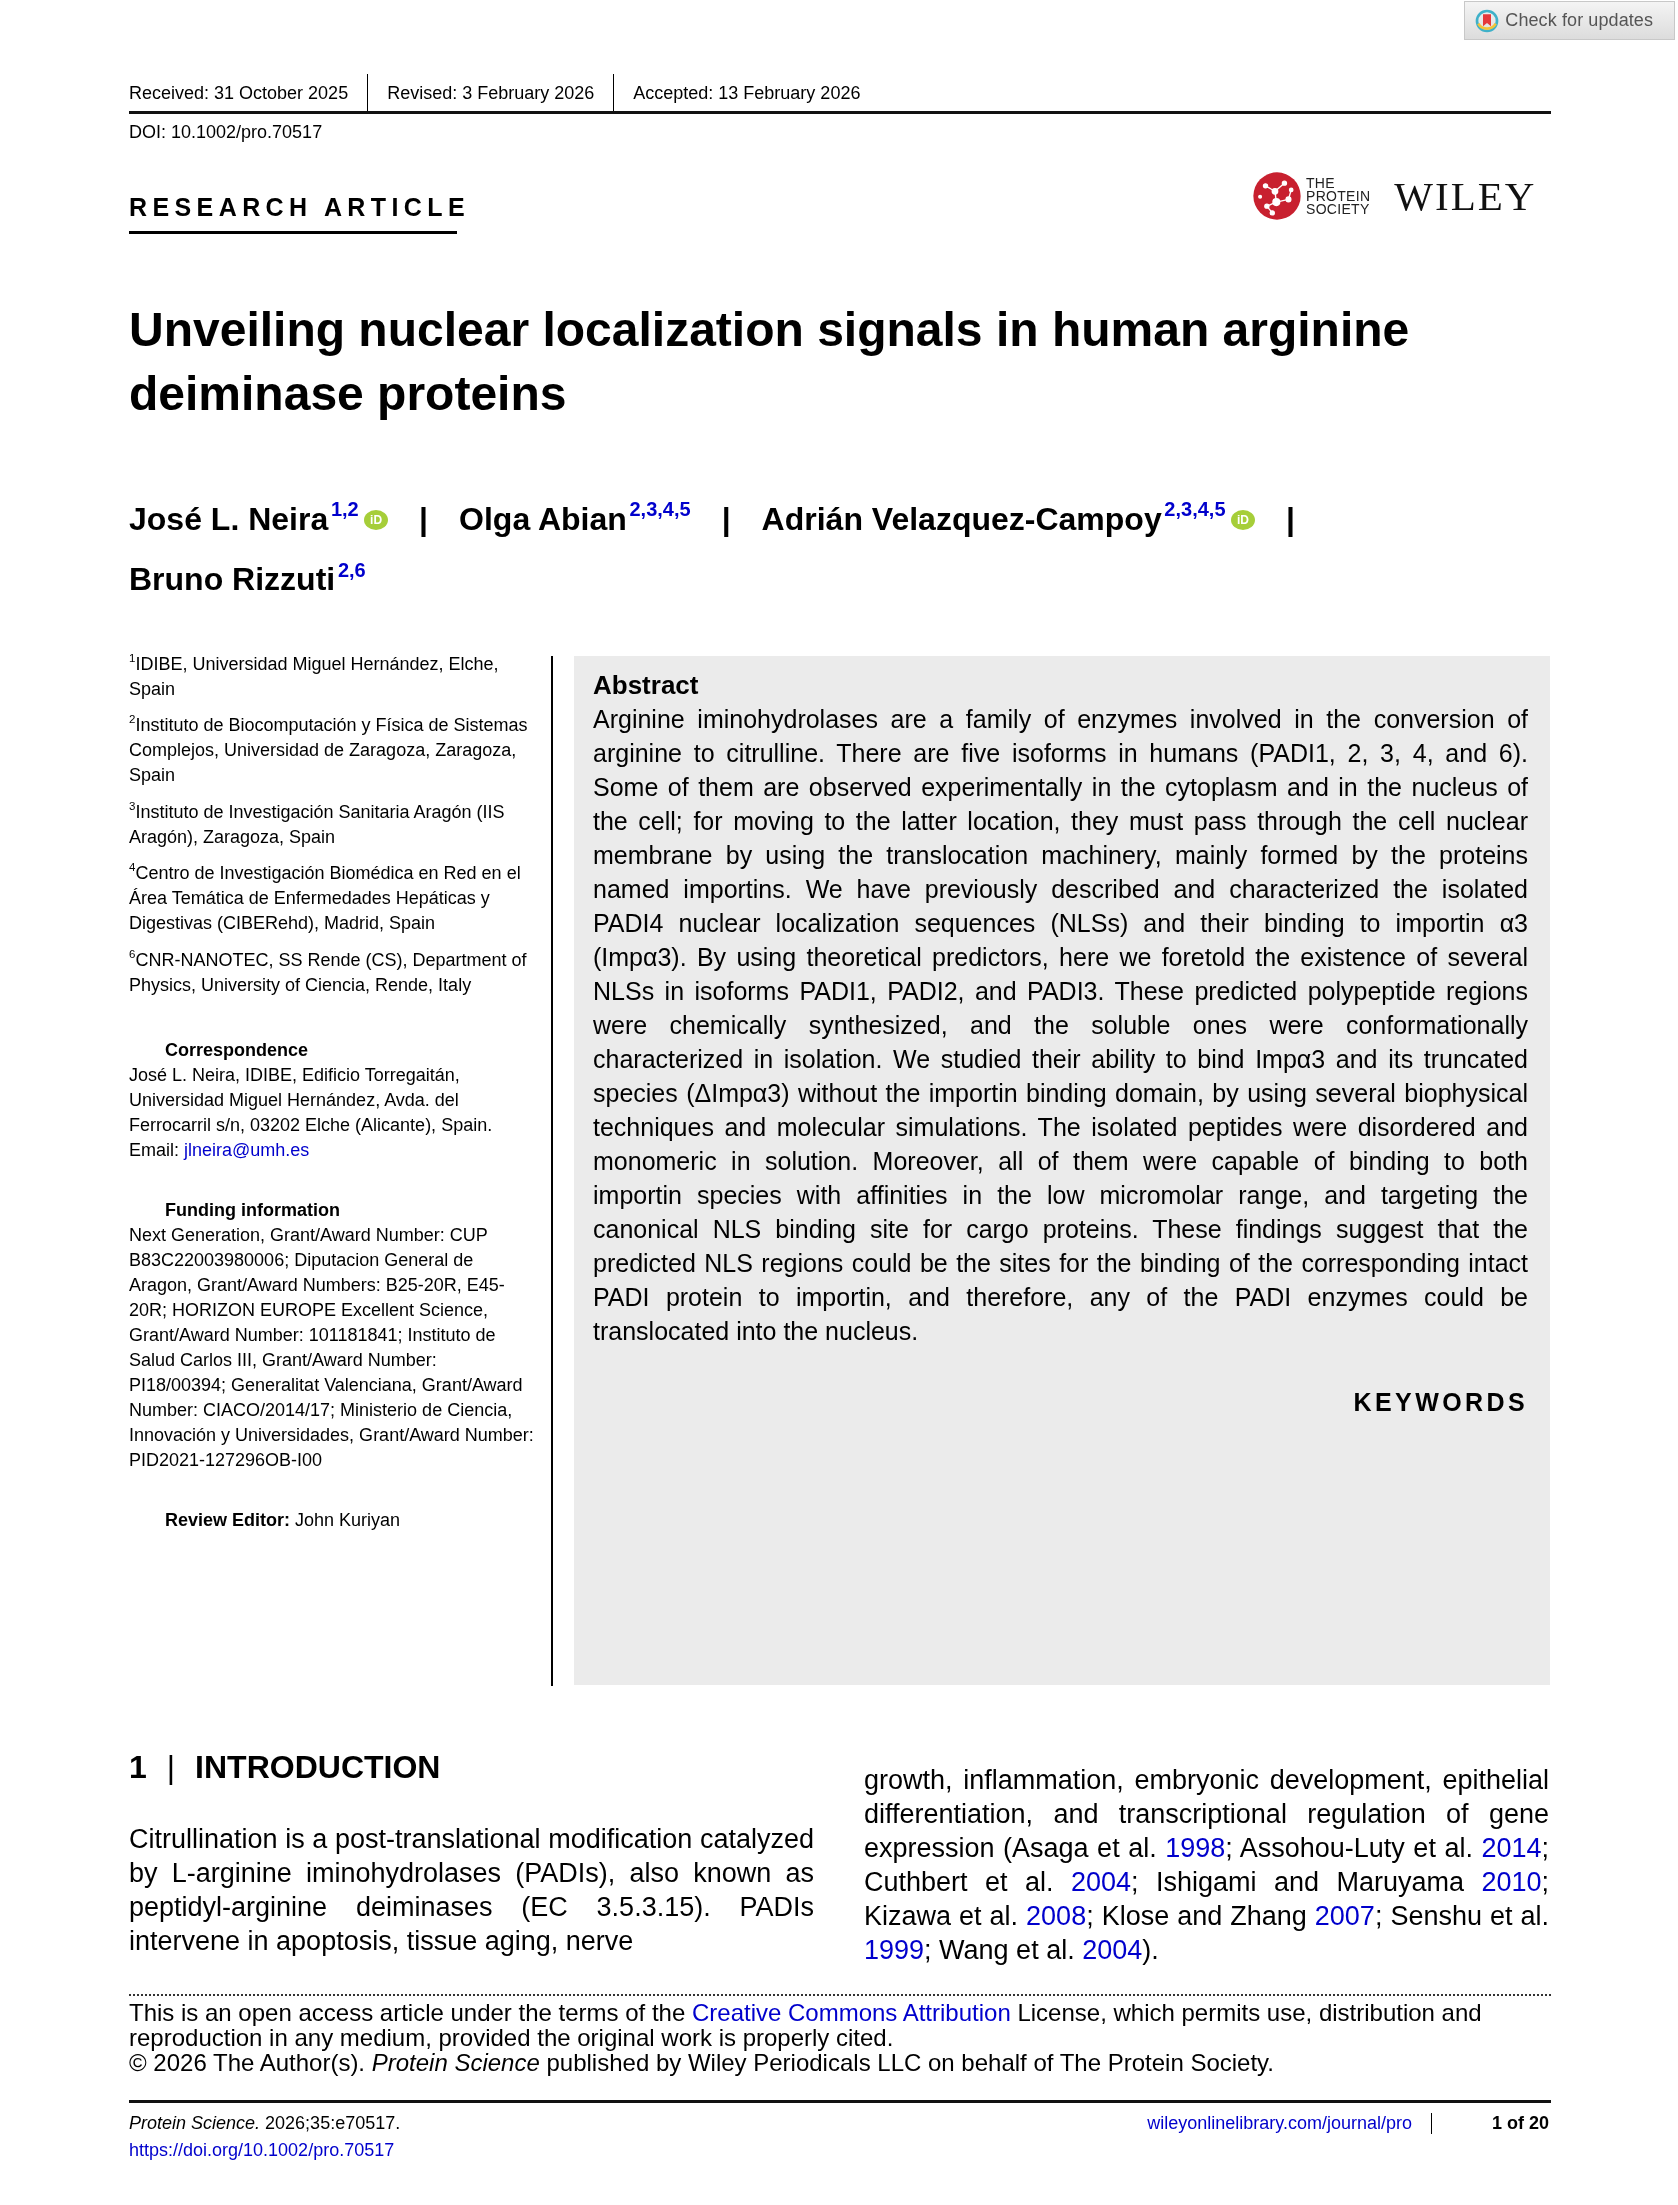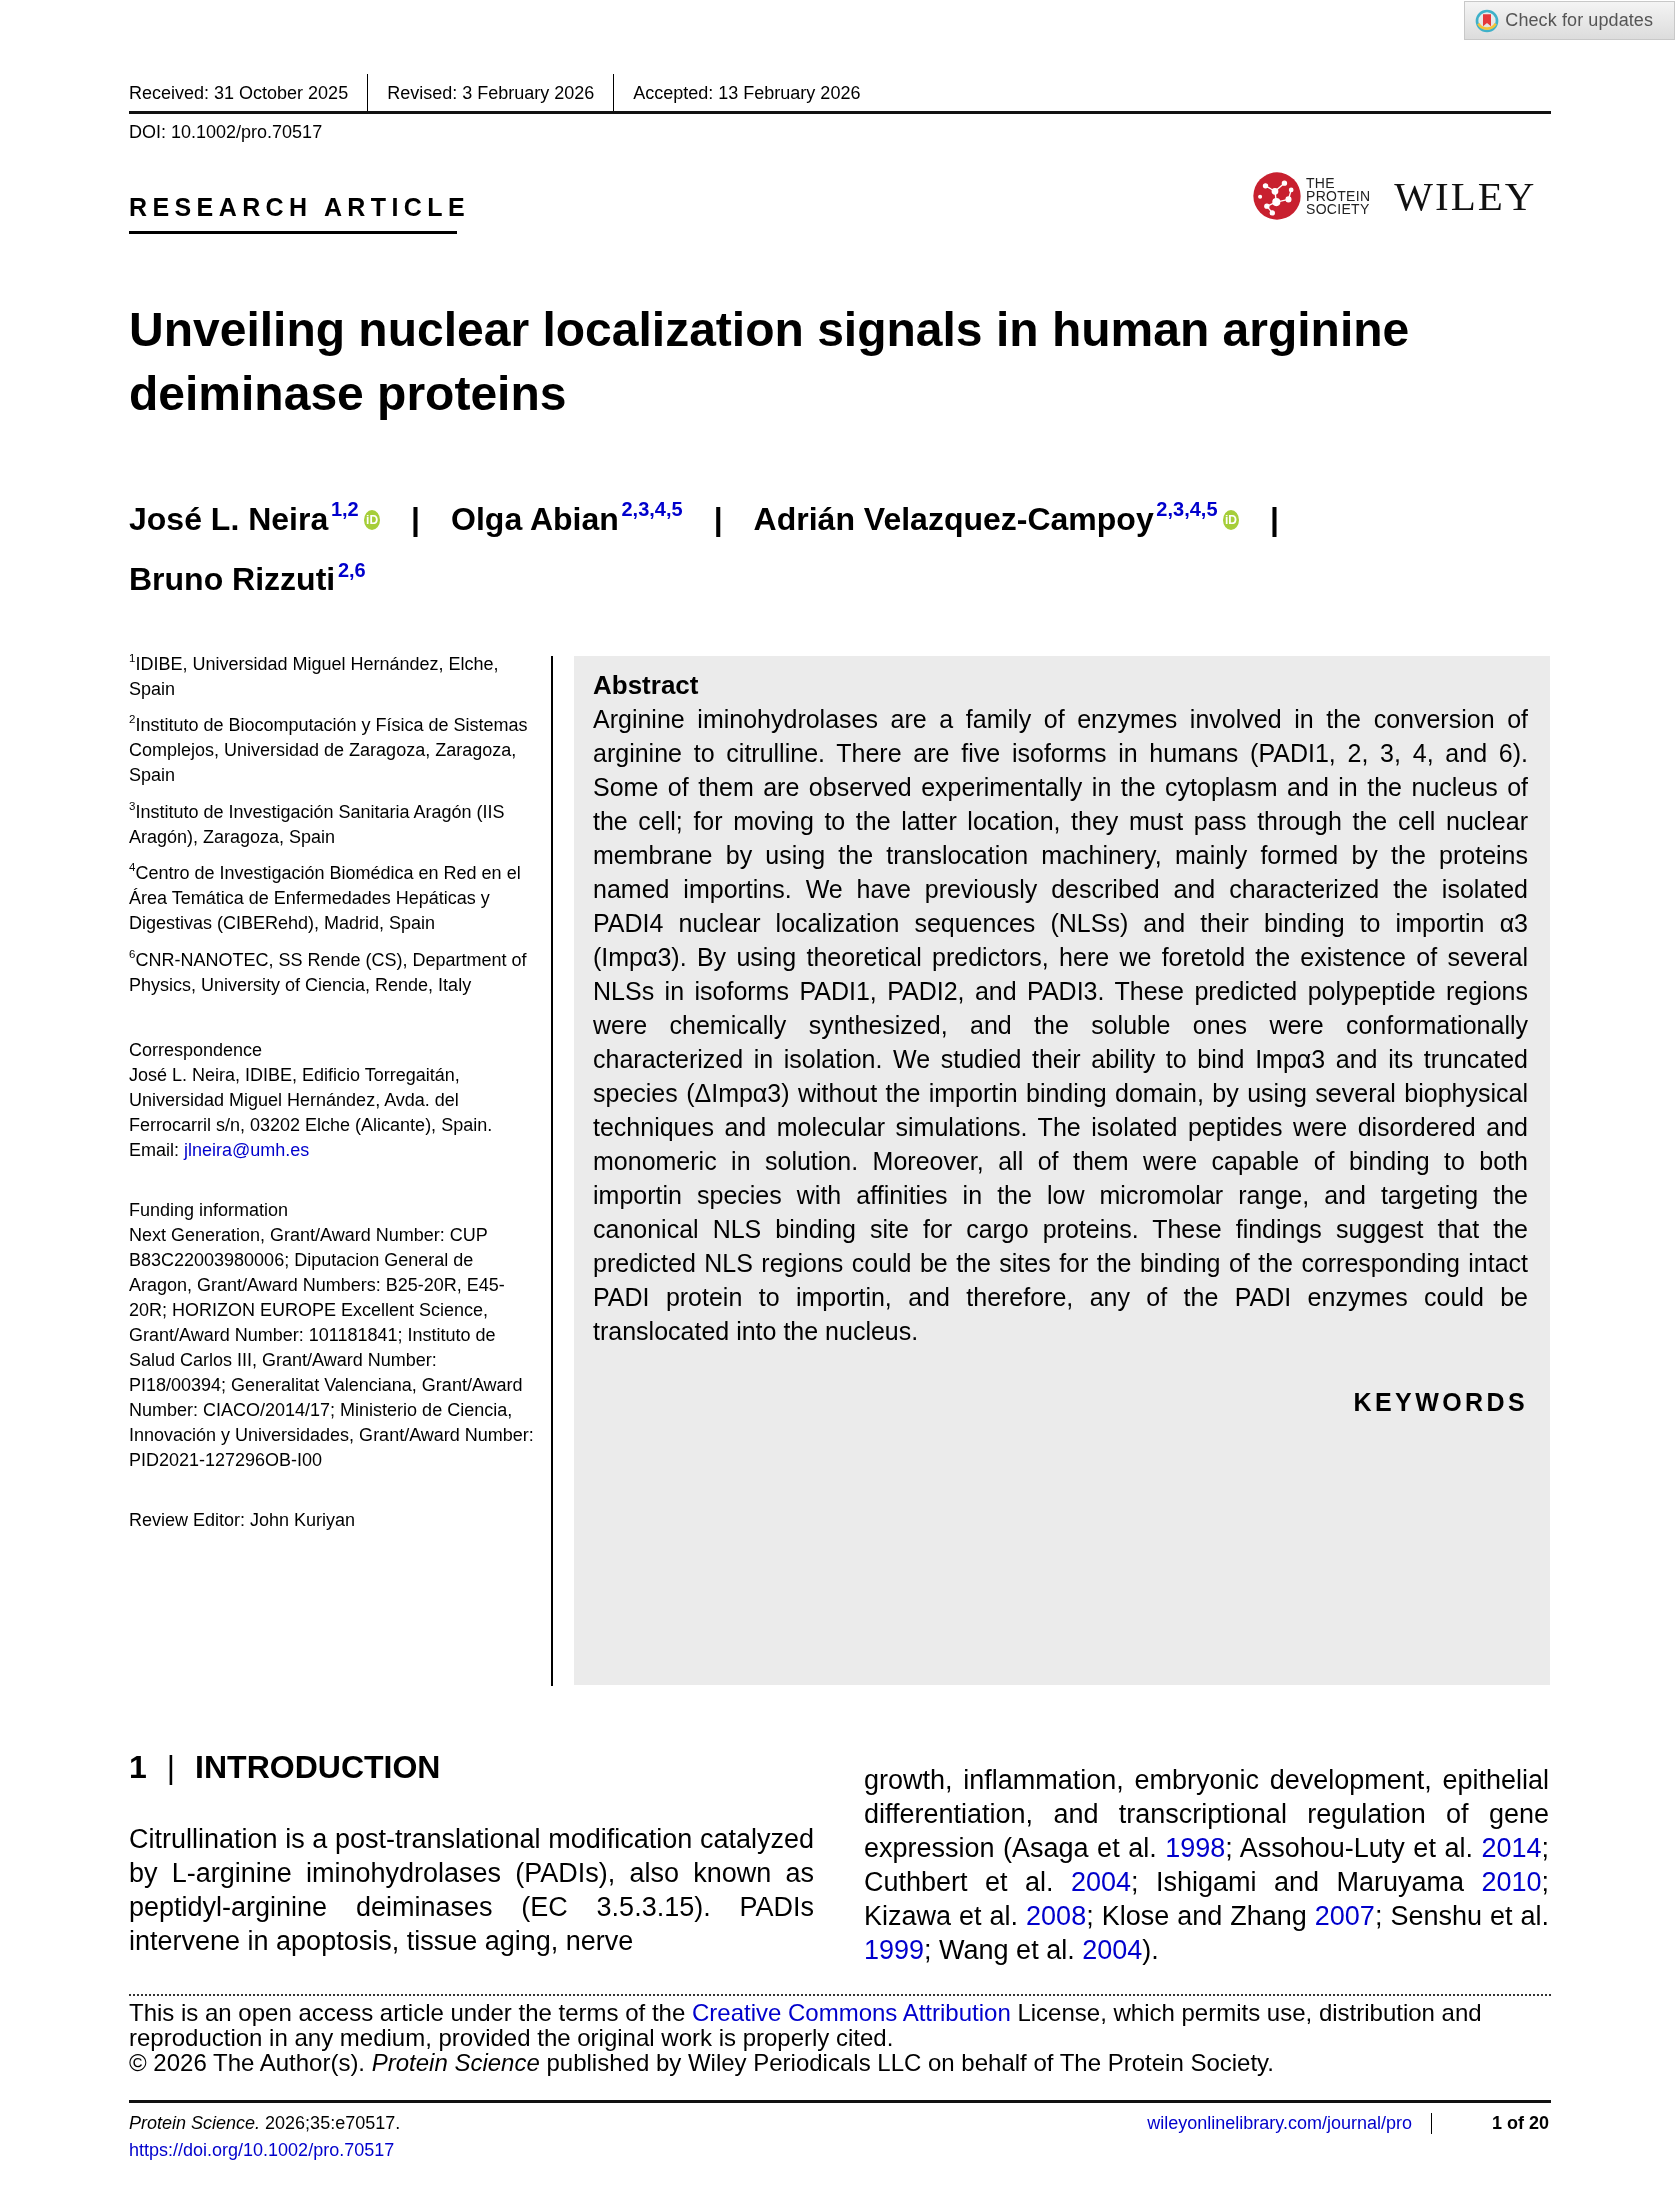--- a/index.html
+++ b/index.html
@@ -23,29 +23,29 @@
   .ra-bar { left: 129px; top: 231px; width: 328px; height: 3.4px; background: #000; }
 
   .logos { left: 1252px; top: 171px; display: flex; align-items: center; }
   .ps-text { font-size: 14px; line-height: 13px; color: #222; margin-left: 4px; letter-spacing: 0.3px; }
   .wiley { font-family: "Liberation Serif", "DejaVu Serif", serif; font-size: 41px; letter-spacing: 2px; margin-left: 24px; color: #111; }
 
   .title { left: 129px; top: 298px; width: 1421px; font-size: 48px; font-weight: bold; line-height: 64px; }
 
   .authors { left: 129px; top: 484px; width: 1435px; font-size: 32px; font-weight: bold; line-height: 51px; }
   .authors sup { color: #0000cc; font-size: 20px; vertical-align: 13.5px; margin-left: 2.7px; }
-  .orcid { display: inline-block; width: 16px; height: 20px; border-radius: 50%; background: #a6ce39; color: #fff;
+  .orcid { display: inline-block; width: 24px; height: 20px; border-radius: 50%; background: #a6ce39; color: #fff;
            font-size: 12px; text-align: center; line-height: 20px; vertical-align: 5.4px; margin-left: 5.4px; font-weight: bold; }
   .sep { font-weight: bold; margin: 0 31px; }
 
   
   .leftcol { left: 129px; top: 646px; width: 406px; font-size: 18px; line-height: 25px; }
   .aff { margin-bottom: 5.4px; }
   .aff sup { font-size: 11.5px; vertical-align: 8px; }
-  .subhead { font-weight: normal; }
+  .subhead { font-weight: bold; margin-left: 36px; }
   .link { color: #0000cc; }
   .vdiv { left: 551px; top: 656px; width: 2px; height: 1030px; background: #000; }
 
   
   .absbox { left: 574px; top: 656px; width: 976px; height: 1029px; background: #ebebeb; }
   .abs-inner { position: absolute; left: 19px; top: 12px; width: 935px; }
   .abs-h { font-size: 26px; font-weight: bold; line-height: 34px; }
   .abs-p { font-size: 25px; line-height: 34px; text-align: justify; margin: 0; }
   .kw-h { font-size: 25px; font-weight: bold; letter-spacing: 3.4px; margin-top: 41px; line-height: 27px; text-align: right; }
   .kw { font-size: 19.6px; line-height: 28px; }

